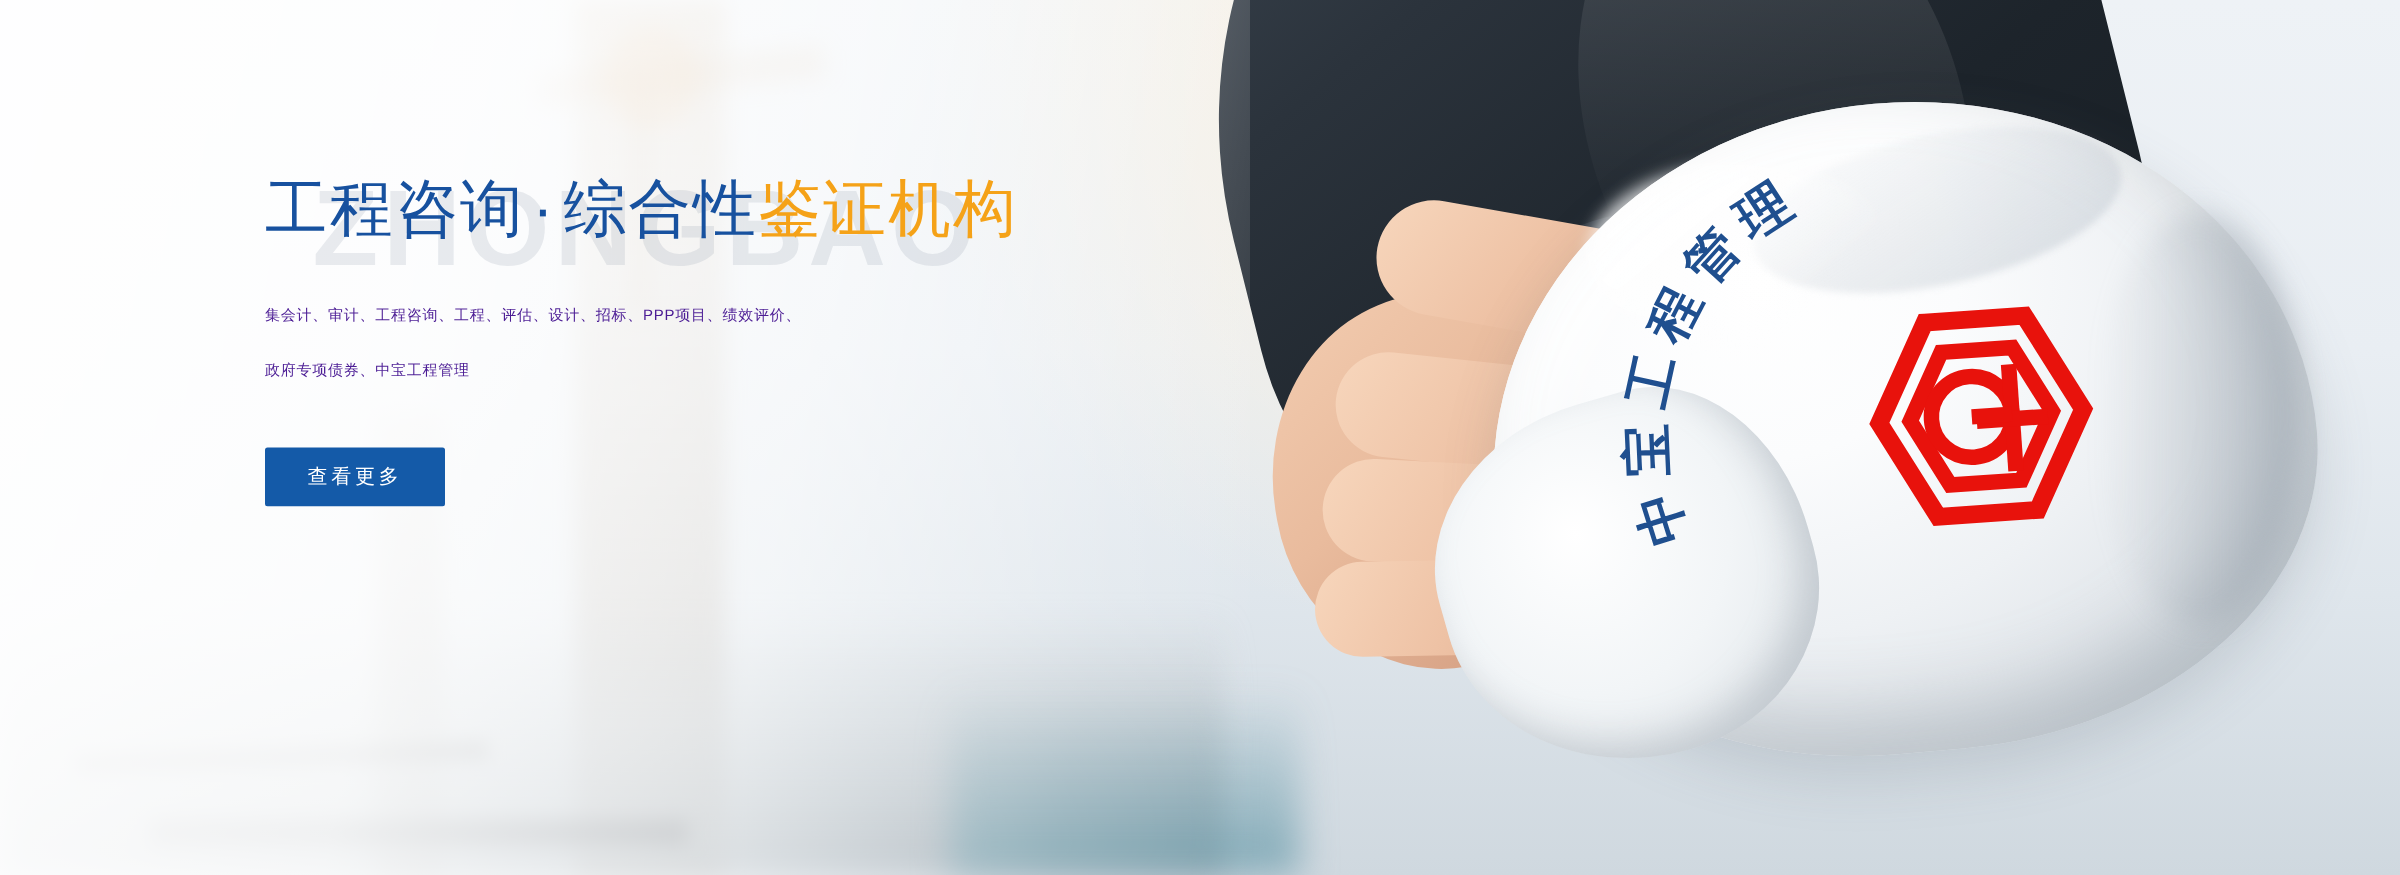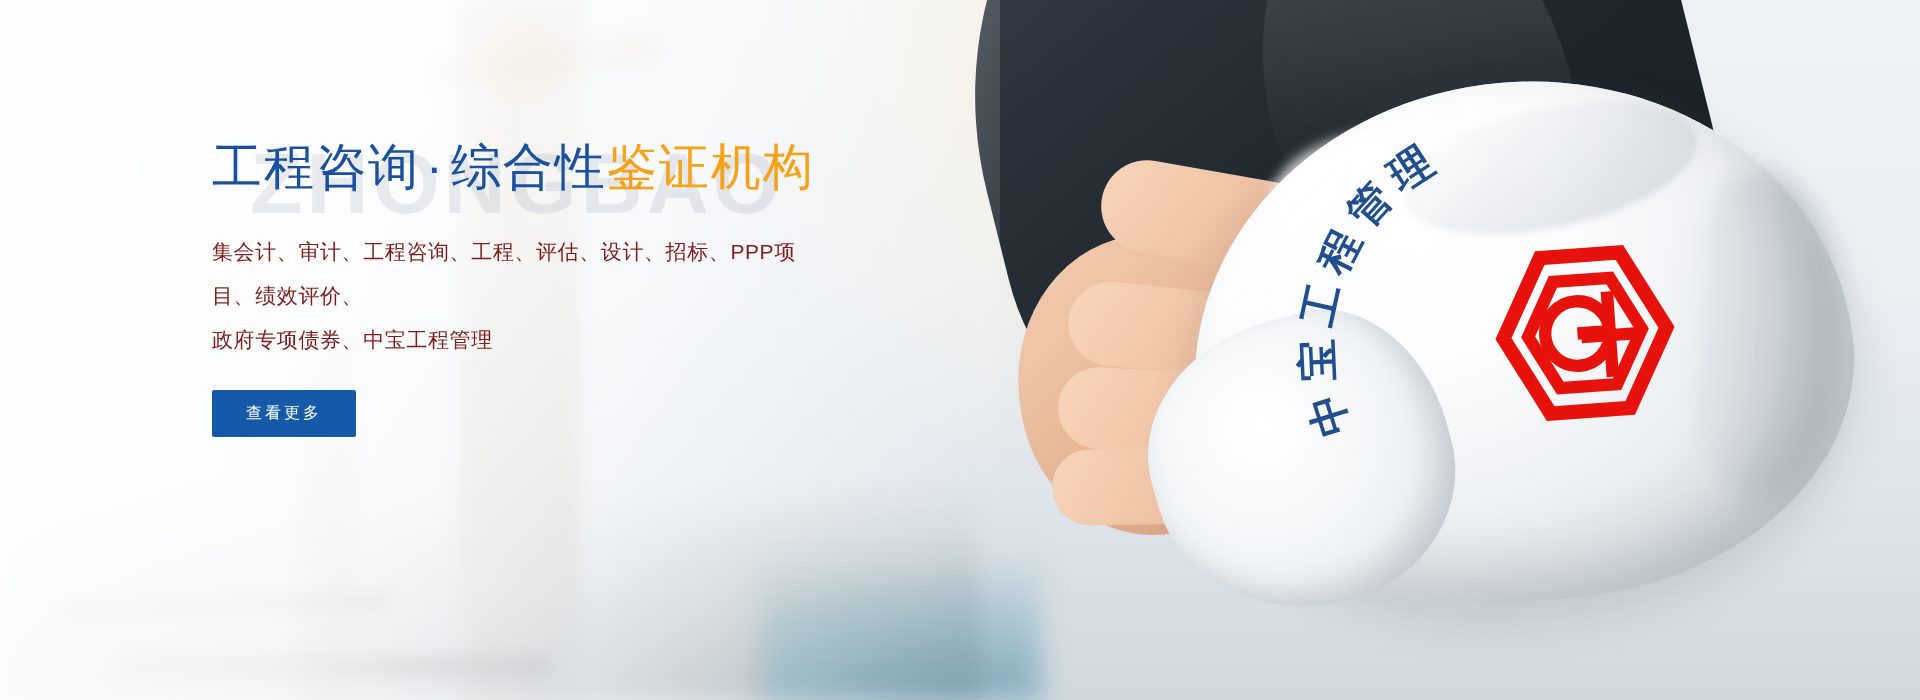--- a/index.html
+++ b/index.html
@@ -196,28 +196,28 @@
     font-size:50px; line-height:66px;
     font-weight:normal; letter-spacing:2px;
     white-space:nowrap;
   }
   .hl-blue   { color:#17519f; }
   .hl-orange { color:#f5a218; }
   .hl-dot    { color:#17519f; padding:0 6px; }
 
   .subtitle {
     margin-top:30px;
-    font-size:21px; line-height:44px;
-    color:#7f1d1d; letter-spacing:.6px;
+    font-size:12px; line-height:44px;
+    color:#4c1d95; letter-spacing:.6px;
     max-width:600px;
   }
 
   .cta {
     display:inline-block;
-    margin-top:28px;
+    margin-top:40px;
     padding:13px 34px;
     background:#145aa8;
     color:#ffffff;
     font-size:16px; letter-spacing:3px;
     border:none; border-radius:2px;
     cursor:pointer;
   }
 </style>
 </head>
 <body>

